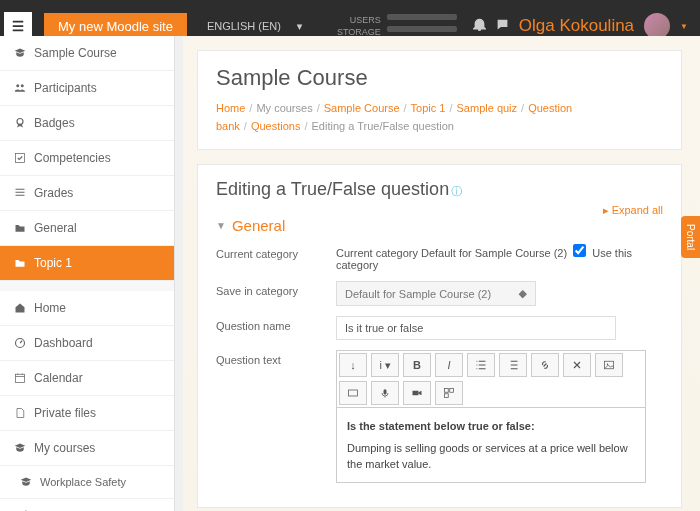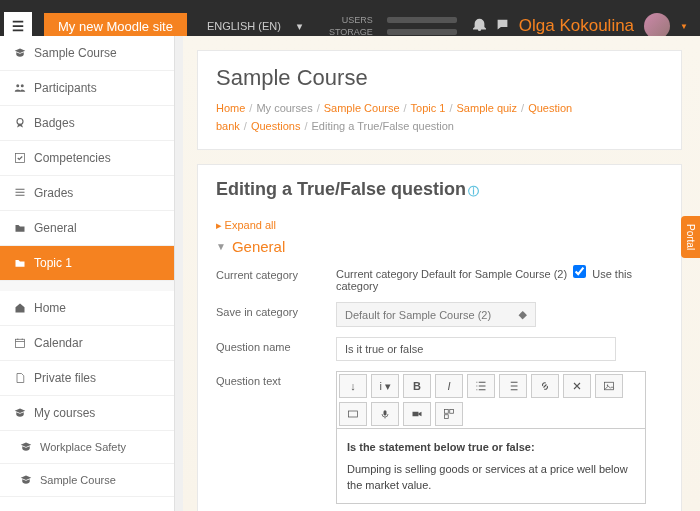--- a/index.html
+++ b/index.html
@@ -4,43 +4,43 @@
 <style>
 *{box-sizing:border-box;margin:0;padding:0;font-family:-apple-system,BlinkMacSystemFont,"Segoe UI",Arial,sans-serif}
 body{background:#f5f5f5;width:700px;height:511px;overflow:hidden;font-size:12px;color:#333}
 .topbar{background:#2d2d2d;height:36px;display:flex;align-items:center;padding:16px 12px 0 0;gap:8px}
 .hamburger{background:#fff;width:28px;height:28px;display:flex;align-items:center;justify-content:center;margin:4px}
 .hamburger svg{width:14px;height:14px}
 .brand{background:#f58220;color:#fff;padding:6px 14px;font-size:13px;margin:4px 0}
 .lang{color:#ccc;margin-left:12px;display:flex;align-items:center;gap:16px;font-size:11px}
 .spacer{flex:1}
 .metrics{color:#999;font-size:9px;text-align:right;line-height:12px;margin-right:8px}
-.metrics .row{display:flex;align-items:center;gap:14px;justify-content:flex-end}
+.metrics .row{display:flex;gap:6px;justify-content:flex-end}
 .bar{width:70px;height:6px;background:#555;border-radius:2px}
 .topicons{color:#ccc;display:flex;align-items:center;gap:10px}
 .username{color:#f58220;font-size:17px}
 .avatar{width:26px;height:26px;border-radius:50%;background:#ddd;background:linear-gradient(135deg,#c8a 0%,#977 100%)}
 .triangle{color:#f58220;font-size:8px}
 .layout{display:flex;height:calc(100% - 36px)}
 .sidebar{width:175px;background:#fff;border-right:1px solid #e0e0e0;overflow-y:auto}
 .scrollarea{width:8px;background:#f0f0f0}
 .sbitem{display:flex;align-items:center;gap:8px;padding:10px 14px;color:#666;font-size:12px;border-bottom:1px solid #f0f0f0;cursor:pointer}
 .sbitem.active{background:#f58220;color:#fff}
 .sbitem.sub{padding-left:20px;font-size:11px}
 .sbicon{width:12px;height:12px;flex-shrink:0}
 .sep{height:10px;background:#f7f7f7}
 .main{flex:1;background:#f9f4ea;background:linear-gradient(180deg,#faf6ed 0%,#f9f4ea 100%);overflow-y:auto;padding:14px 18px 14px 14px;position:relative}
 .card{background:#fff;border:1px solid #e8e8e8;padding:14px 18px;margin-bottom:14px}
 .title{font-size:22px;color:#555;font-weight:300;margin-bottom:8px}
 .crumbs{font-size:11px;color:#999;line-height:18px}
 .crumbs a{color:#f58220;text-decoration:none}
 .crumbs .sep2{margin:0 4px;color:#bbb}
-.h2{font-size:18px;color:#555;font-weight:700;margin-bottom:19px}
+.h2{font-size:18px;color:#555;font-weight:400;margin-bottom:4px}
 .help{color:#5bc0de;font-size:11px;margin-left:2px}
-.expand{text-align:left;color:#f58220;font-size:11px;margin-bottom:6px}
+.expand{text-align:right;color:#f58220;font-size:11px;}
 .section{display:flex;align-items:center;gap:6px;color:#f58220;font-size:15px;margin-bottom:10px}
 .section .arrow{color:#999;font-size:10px}
 .field{display:flex;margin-bottom:10px;align-items:flex-start}
 .flabel{width:120px;color:#666;font-size:11px;padding-top:4px}
 .fval{flex:1;font-size:11px;color:#555}
 .select{background:#f5f5f5;border:1px solid #ddd;padding:5px 8px;font-size:11px;color:#777;display:inline-flex;align-items:center;gap:8px;width:200px;justify-content:space-between}
 .input{border:1px solid #ddd;padding:5px 8px;font-size:11px;color:#555;width:280px}
 .editor{border:1px solid #ccc;width:310px}
 .toolbar{display:flex;flex-wrap:wrap;border-bottom:1px solid #ccc}
 .tbtn{border:1px solid #ccc;background:#f8f8f8;width:28px;height:24px;display:flex;align-items:center;justify-content:center;font-size:11px;margin:2px;cursor:pointer}
@@ -143,20 +143,27 @@
     <div class="sep"></div>
     <div id="sb-nav">
         <div class="sbitem">
           <svg class="sbicon" viewBox="0 0 16 16">
             <path fill="currentColor" d="M8 2l6 5v7H2V7z"></path>
           </svg>
           <span>Home</span>
         </div>
         <div class="sbitem">
           <svg class="sbicon" viewBox="0 0 16 16">
+            <circle cx="8" cy="8" r="6" fill="none" stroke="currentColor" stroke-width="1.5"></circle>
+            <path d="M8 8l3-3" stroke="currentColor" stroke-width="1.5"></path>
+          </svg>
+          <span>Dashboard</span>
+        </div>
+        <div class="sbitem">
+          <svg class="sbicon" viewBox="0 0 16 16">
             <rect x="2" y="3" width="12" height="11" fill="none" stroke="currentColor"></rect>
             <path d="M2 6h12M5 2v2M11 2v2" stroke="currentColor"></path>
           </svg>
           <span>Calendar</span>
         </div>
         <div class="sbitem">
           <svg class="sbicon" viewBox="0 0 16 16">
             <path fill="none" stroke="currentColor" d="M4 2h6l3 3v9H4z"></path>
           </svg>
           <span>Private files</span>

